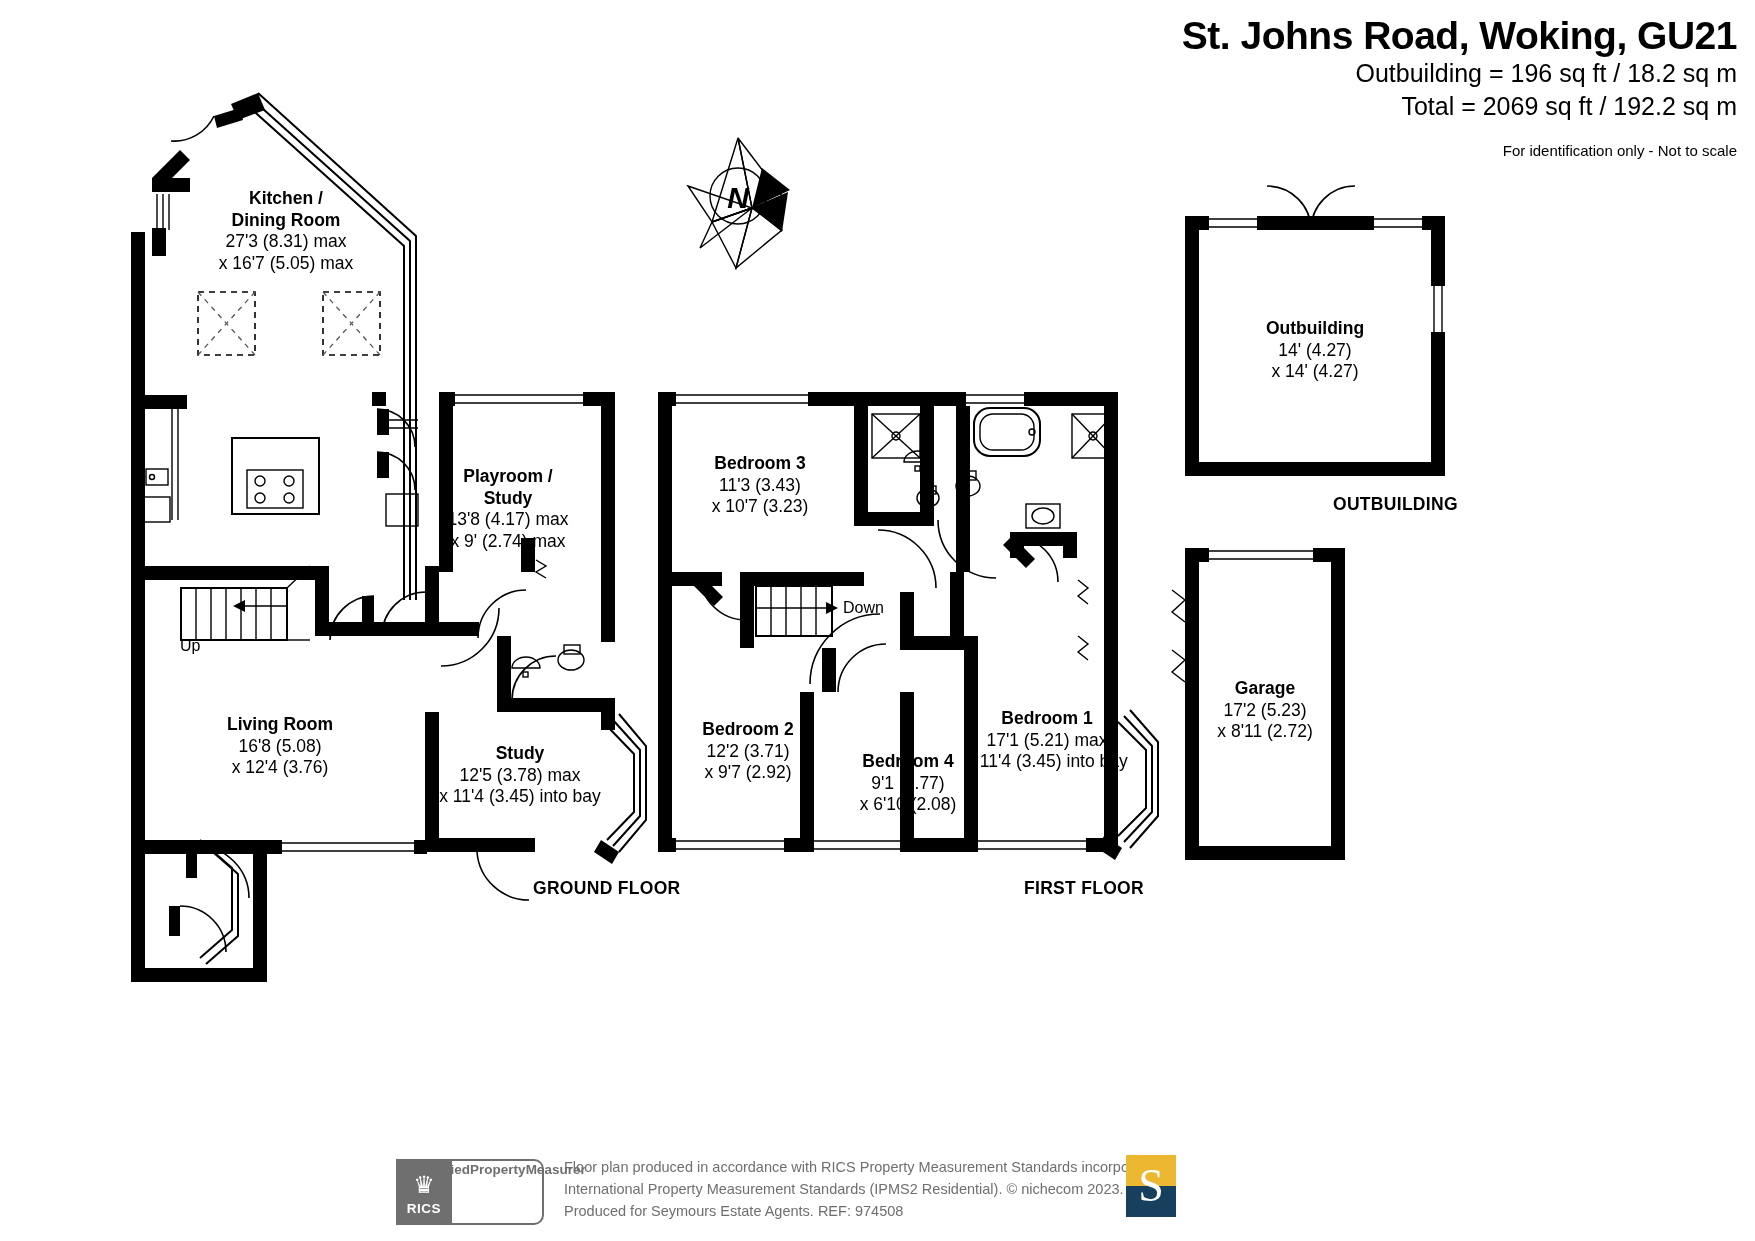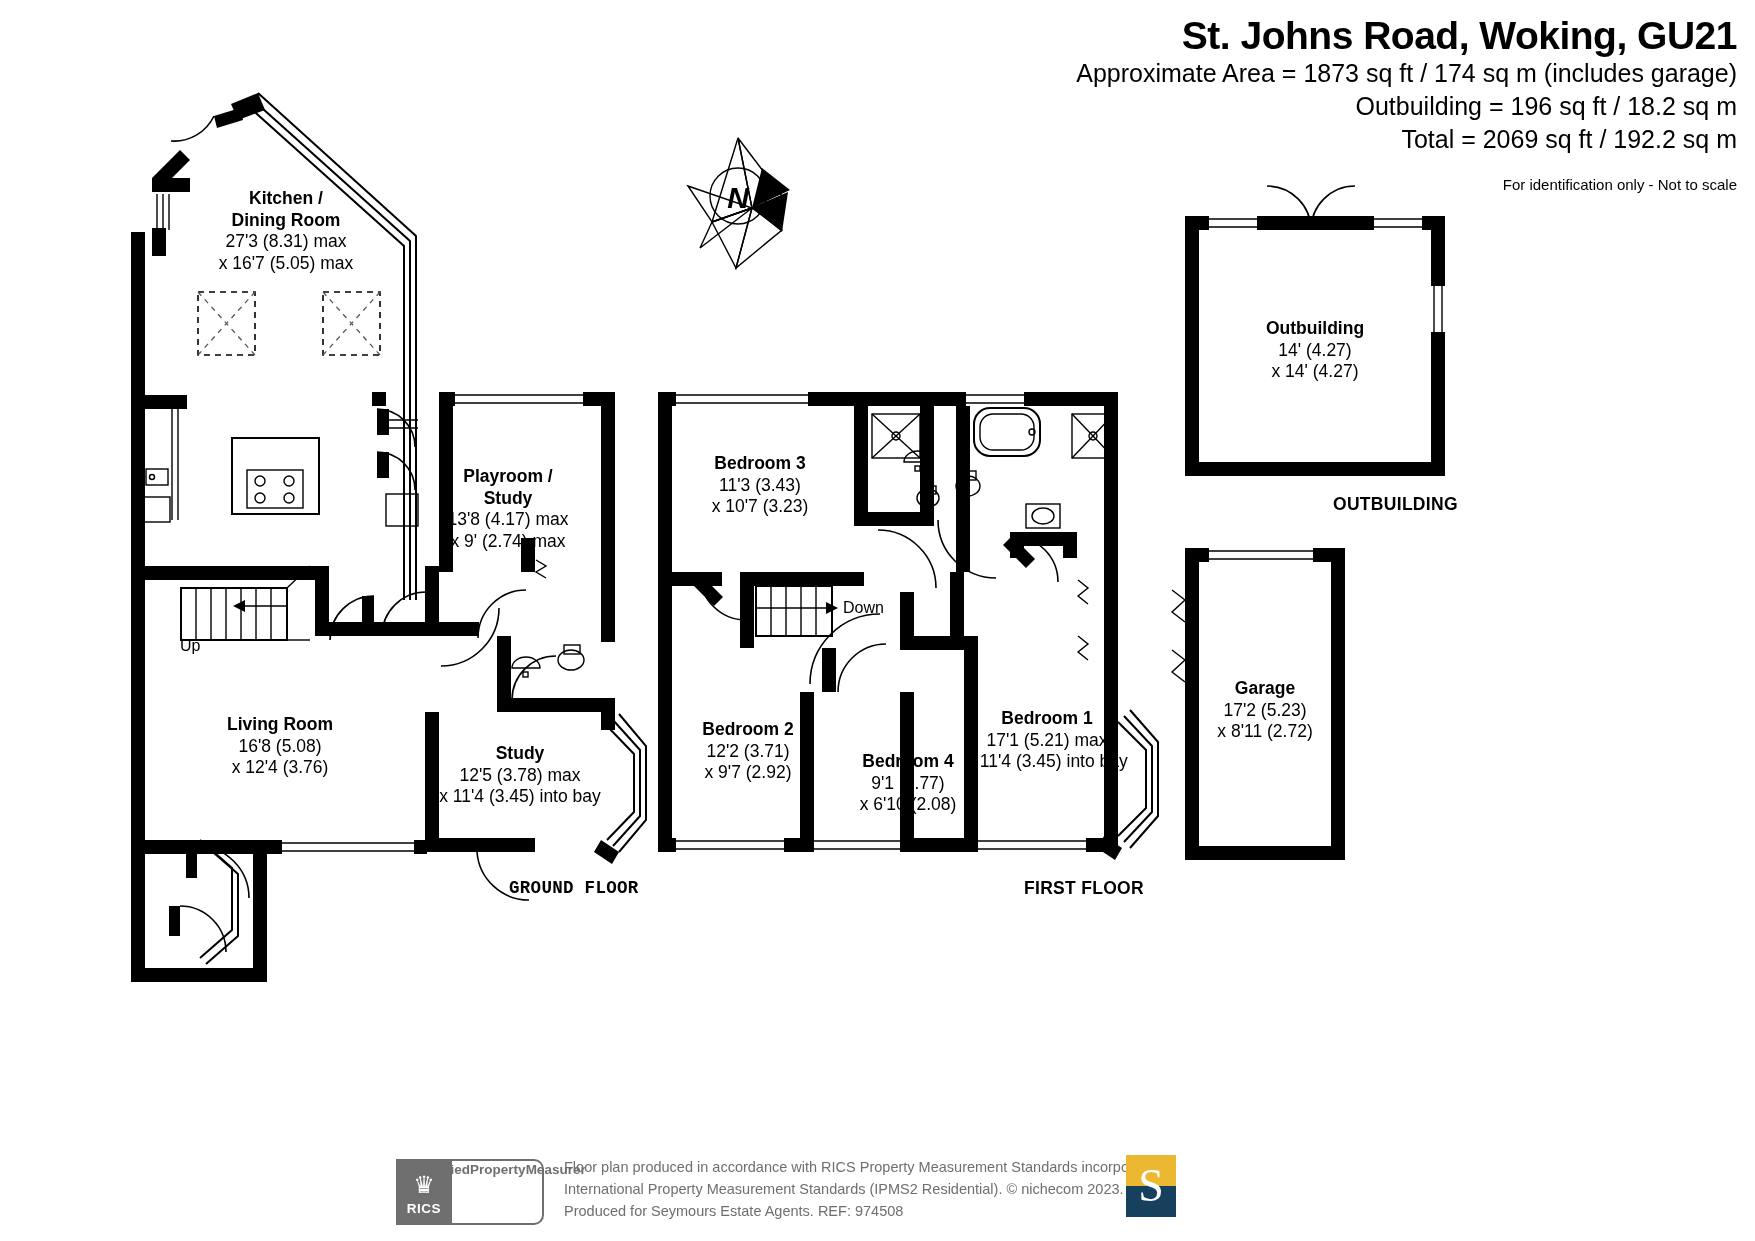--- a/index.html
+++ b/index.html
@@ -42,21 +42,20 @@
   #slogo .bot{height:50%;background:#16405e;}
   #slogo .sch{position:absolute;left:0;top:0;width:100%;height:100%;
        display:flex;align-items:center;justify-content:center;color:#fff;
        font-family:"Liberation Serif", serif;font-size:46px;line-height:1;}
 </style>
 </head>
 <body>
 
 <div class="abs" id="header">
   <div id="title">St. Johns Road, Woking, GU21</div>
-  <div class="hline">Approximate Area = 1873 sq ft / 174 sq m (includes garage)</div>
   <div class="hline">Outbuilding = 196 sq ft / 18.2 sq m</div>
   <div class="hline">Total = 2069 sq ft / 192.2 sq m</div>
   <div id="note">For identification only - Not to scale</div>
 </div>
 
 <svg id="plan" viewBox="0 0 1755 1241">
   <defs>
     <style>
       .w   { fill:#000; }                                   /* solid wall */
       .tl  { fill:none; stroke:#000; stroke-width:2; }       /* thin line */
@@ -397,21 +396,21 @@
   <div class="rd">14' (4.27)</div>
   <div class="rd">x 14' (4.27)</div>
 </div>
 
 <div class="room" style="left:1180px;top:678px;width:170px;">
   <div class="rn">Garage</div>
   <div class="rd">17'2 (5.23)</div>
   <div class="rd">x 8'11 (2.72)</div>
 </div>
 
-<div class="floorlab" style="left:509px;top:878px;font-family:Liberation Mono, monospace;">GROUND FLOOR</div>
+<div class="floorlab" style="left:533px;top:878px;">GROUND FLOOR</div>
 <div class="floorlab" style="left:1024px;top:878px;">FIRST FLOOR</div>
 <div class="floorlab" style="left:1333px;top:494px;">OUTBUILDING</div>
 
 <div class="smalllab" style="left:155px;top:637px;margin-left:25px;">Up</div>
 <div class="smalllab" style="left:843px;top:599px;">Down</div>
 
 <div class="abs" id="footer">
 
   <div id="rics">
     <div id="ricsmark">

